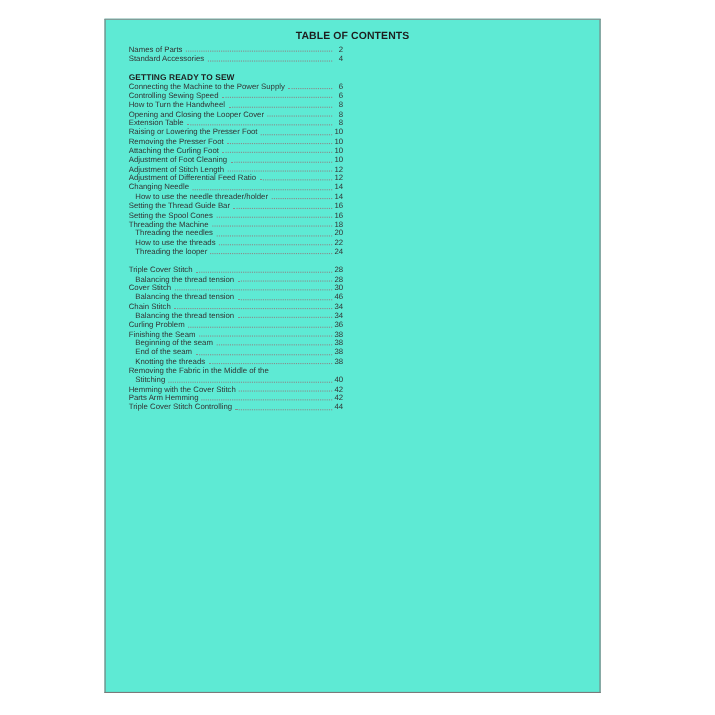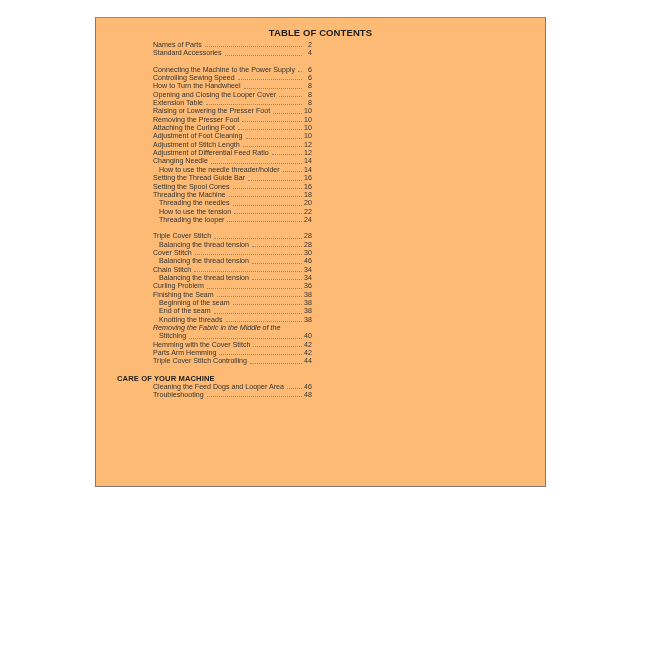--- a/index.html
+++ b/index.html
@@ -13,24 +13,24 @@
       position: relative;
       overflow: hidden;
       font-family: "Liberation Sans", sans-serif;
       color: #2a2a2a;
     }
     .page {
       position: absolute;
       left: 95px;
       top: 17px;
       width: 451px;
-      height: 470px;
+      height: 613px;
       border: 1px solid #7a7a7a;
       border-top-color: #8a8a8a;
-      background: #fdba74;
+      background: #5eead4;
       box-sizing: border-box;
     }
     .title {
       position: absolute;
       left: 0;
       right: 0;
       top: 9px;
       text-align: center;
       font-weight: bold;
       font-size: 9.5px;
@@ -54,42 +54,40 @@
       letter-spacing: 0.1px;
     }
     .entry {
       display: flex;
       align-items: flex-end;
       font-size: 7.1px;
       line-height: 8.35px;
       height: 8.35px;
       white-space: nowrap;
       color: #333;
-      margin-left: 36px;
     }
     .entry.sub .entry-label {
       padding-left: 6px;
     }
     .entry-label {
       flex: 0 0 auto;
     }
     .leader {
       flex: 1 1 auto;
       border-bottom: 1px dotted #8a8a8a;
       margin: 0 2px 2px 3px;
       height: 0;
     }
     .entry-page {
       flex: 0 0 auto;
       min-width: 8px;
       text-align: right;
     }
     .entry.wrap-first {
       height: 8.35px;
-      font-style: italic;
     }
     .entry.wrap-first .leader {
       border-bottom: none;
     }
   </style>
 </head>
 <body>
 
 <div class="page">
   <div class="title">TABLE OF CONTENTS</div>
@@ -100,20 +98,21 @@
           <span class="leader"></span>
           <span class="entry-page">2</span>
         </div>
         <div class="entry">
           <span class="entry-label">Standard Accessories</span>
           <span class="leader"></span>
           <span class="entry-page">4</span>
         </div>
       </div>
       <div class="section">
+        <div class="section-heading">GETTING READY TO SEW</div>
         <div class="entry">
           <span class="entry-label">Connecting the Machine to the Power Supply</span>
           <span class="leader"></span>
           <span class="entry-page">6</span>
         </div>
         <div class="entry">
           <span class="entry-label">Controlling Sewing Speed</span>
           <span class="leader"></span>
           <span class="entry-page">6</span>
         </div>
@@ -186,21 +185,21 @@
           <span class="entry-label">Threading the Machine</span>
           <span class="leader"></span>
           <span class="entry-page">18</span>
         </div>
         <div class="entry sub">
           <span class="entry-label">Threading the needles</span>
           <span class="leader"></span>
           <span class="entry-page">20</span>
         </div>
         <div class="entry sub">
-          <span class="entry-label">How to use the tension</span>
+          <span class="entry-label">How to use the threads</span>
           <span class="leader"></span>
           <span class="entry-page">22</span>
         </div>
         <div class="entry sub">
           <span class="entry-label">Threading the looper</span>
           <span class="leader"></span>
           <span class="entry-page">24</span>
         </div>
       </div>
       <div class="section">
@@ -276,29 +275,16 @@
         </div>
         <div class="entry">
           <span class="entry-label">Parts Arm Hemming</span>
           <span class="leader"></span>
           <span class="entry-page">42</span>
         </div>
         <div class="entry">
           <span class="entry-label">Triple Cover Stitch Controlling</span>
           <span class="leader"></span>
           <span class="entry-page">44</span>
-        </div>
-      </div>
-      <div class="section">
-        <div class="section-heading">CARE OF YOUR MACHINE</div>
-        <div class="entry">
-          <span class="entry-label">Cleaning the Feed Dogs and Looper Area</span>
-          <span class="leader"></span>
-          <span class="entry-page">46</span>
-        </div>
-        <div class="entry">
-          <span class="entry-label">Troubleshooting</span>
-          <span class="leader"></span>
-          <span class="entry-page">48</span>
         </div>
       </div>
     </div>
 </div>
 
 </body></html>

